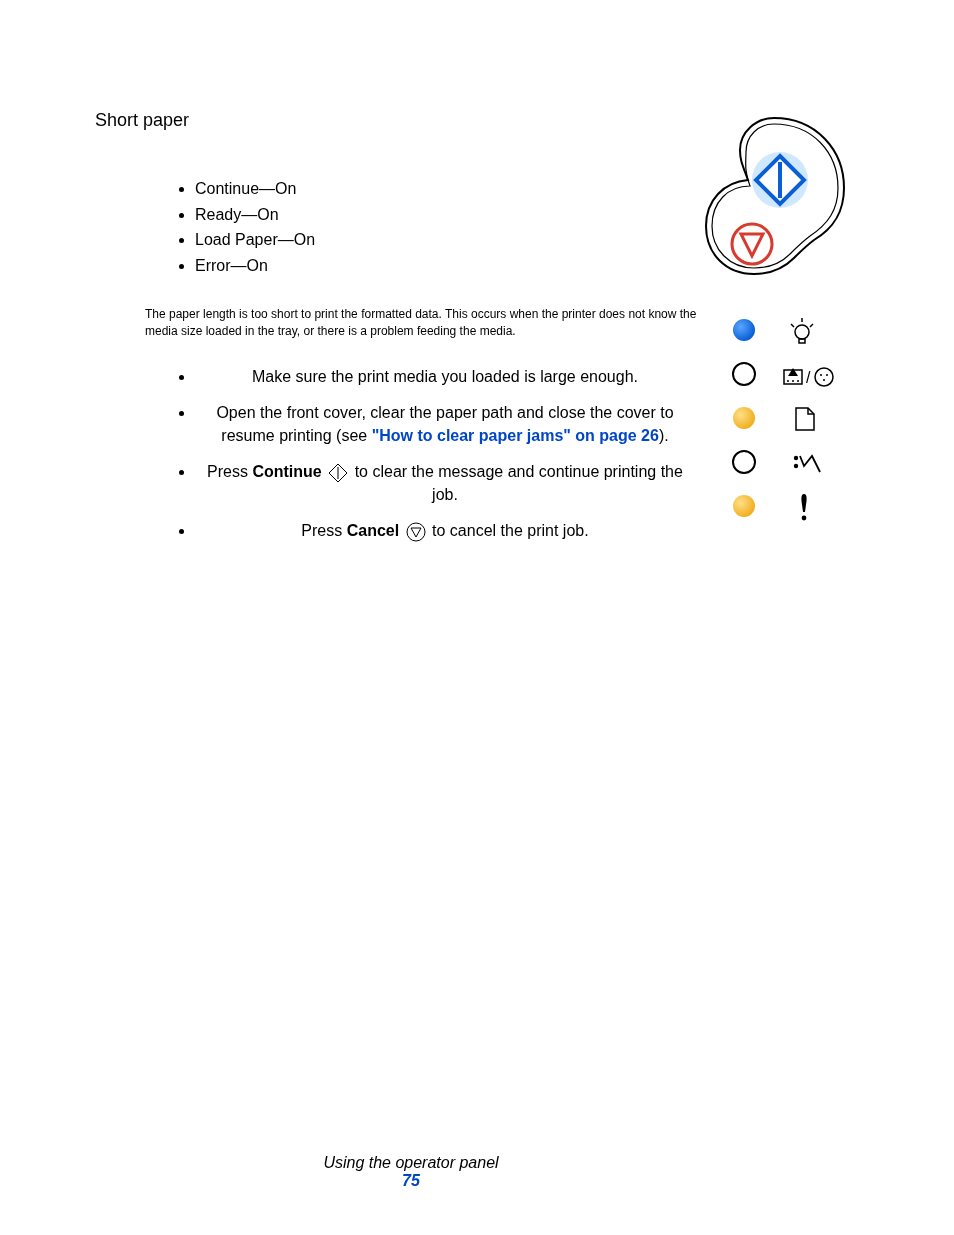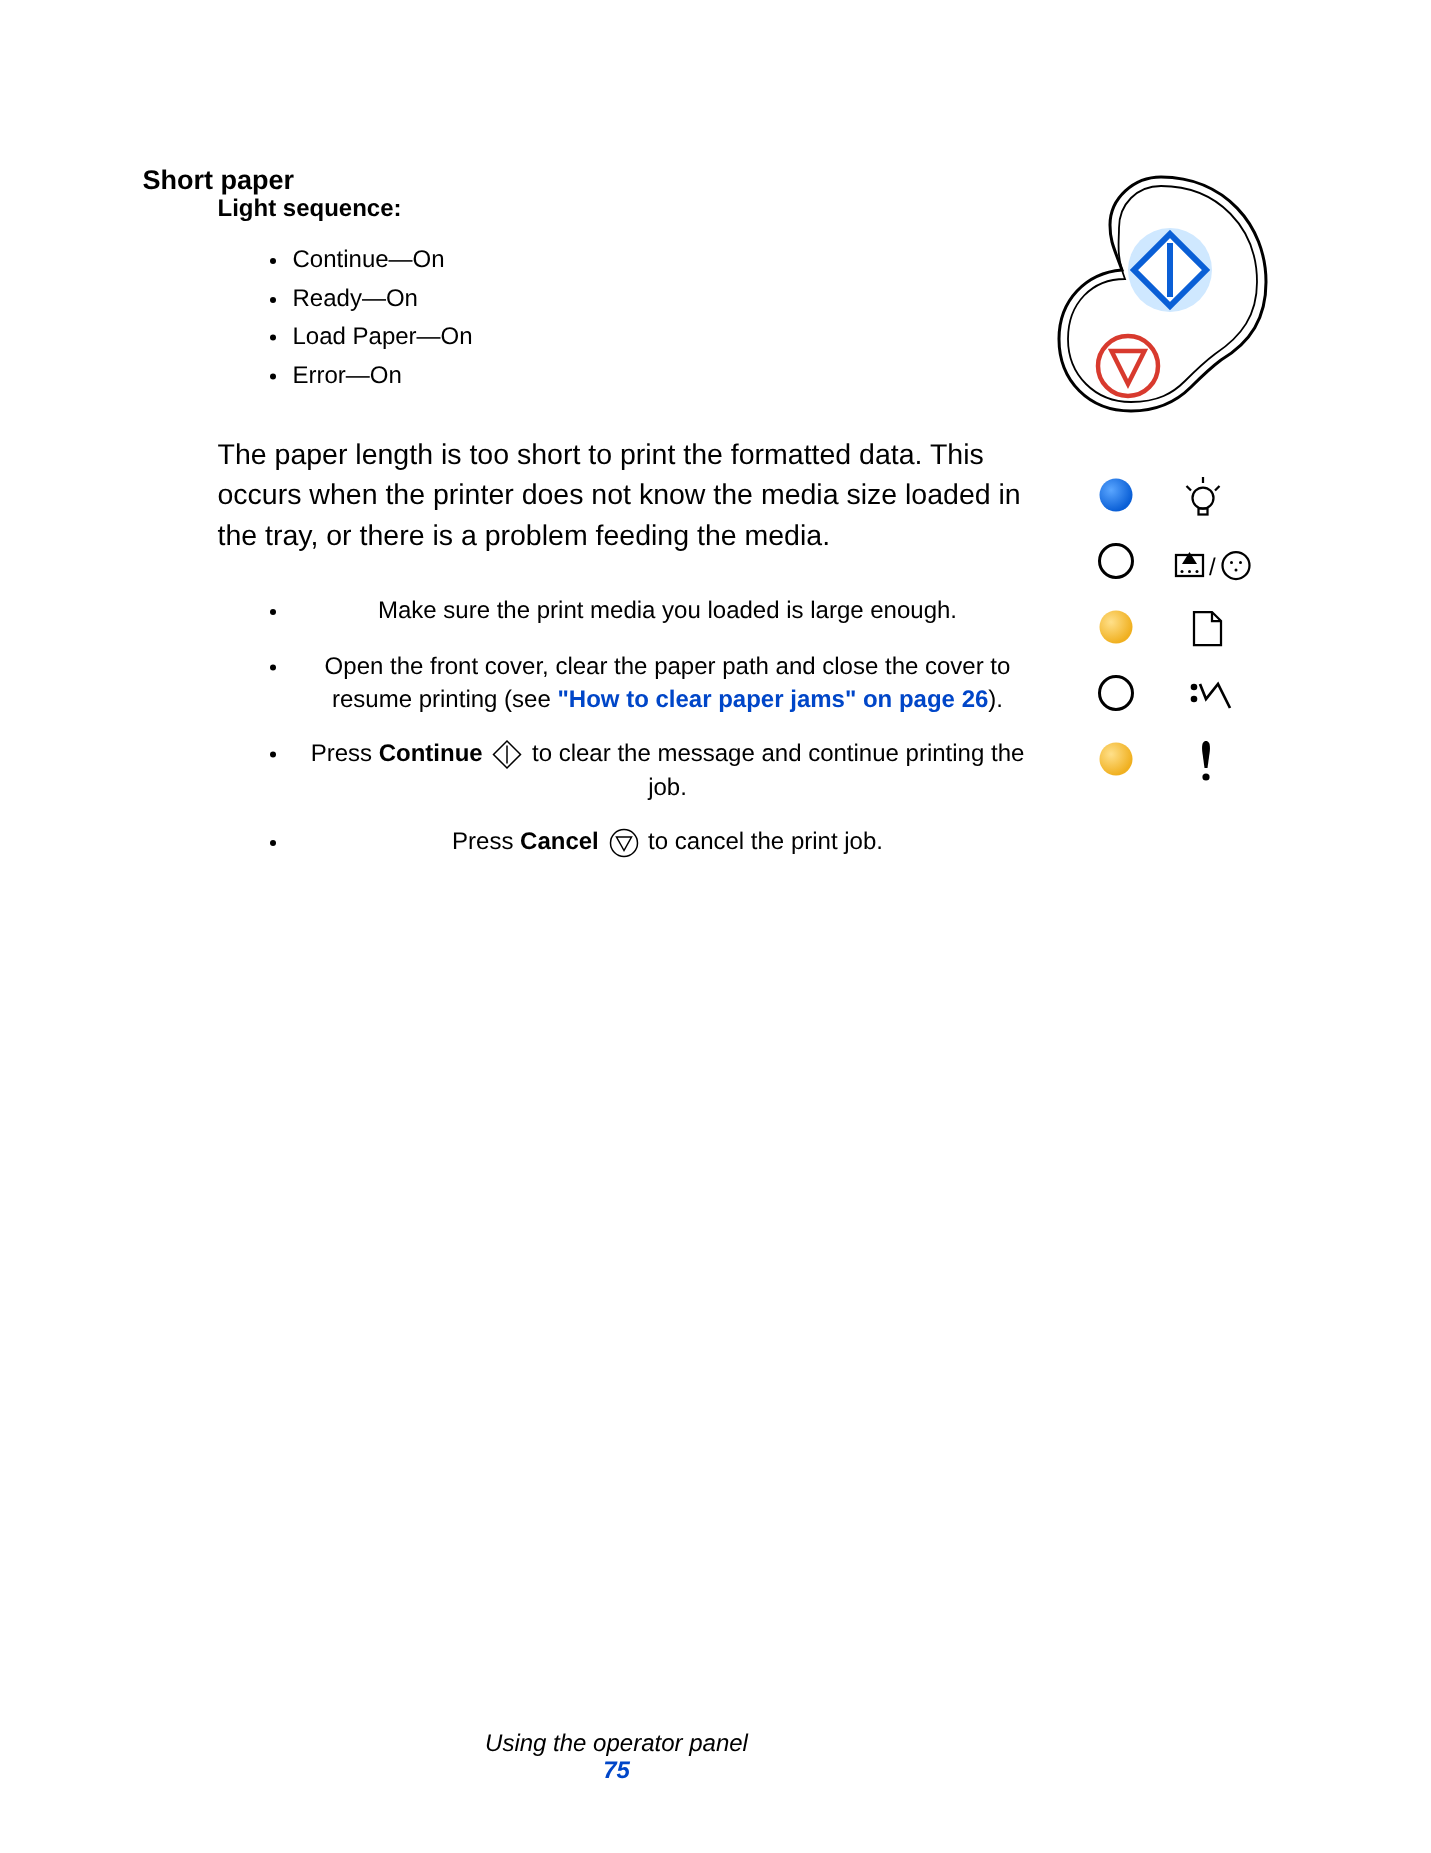--- a/index.html
+++ b/index.html
@@ -10,22 +10,23 @@
     width: 954px;
     height: 1235px;
     position: relative;
     color: #000;
   }
   .page {
     padding: 110px 95px 40px 95px;
     position: relative;
   }
   .title {
-    font-weight: bold;
+    font-weight: normal;
     font-size: 18px;
+    margin-bottom: 45px;
   }
   .content-col {
     width: 570px;
     padding-left: 50px;
   }
   .panel-col {
     position: absolute;
     top: 110px;
     right: 100px;
     width: 160px;
@@ -48,21 +49,21 @@
     padding-left: 50px;
   }
   ul.actions li {
     font-size: 16px;
     line-height: 1.4;
     margin-bottom: 14px;
     padding-right: 20px;
     text-align: center;
   }
   .para {
-    font-size: 19px;
+    font-size: 12px;
     line-height: 1.4;
     margin: 0 0 26px 0;
     padding-right: 15px;
   }
   .link {
     color: #0046c8;
     font-weight: bold;
     text-decoration: none;
   }
   .bold {
@@ -89,21 +90,20 @@
     font-style: italic;
   }
 </style>
 </head>
 <body>
 
 <div class="page">
   <div class="title">Short paper</div>
 
   <div class="content-col">
-    <div class="sub-head">Light sequence:</div>
     <ul class="seq">
       <li>Continue—On</li>
       <li>Ready—On</li>
       <li>Load Paper—On</li>
       <li>Error—On</li>
     </ul>
 
     <p class="para">The paper length is too short to print the formatted data. This occurs when the printer does not know the media size loaded in the tray, or there is a problem feeding the media.</p>
 
     <ul class="actions">

